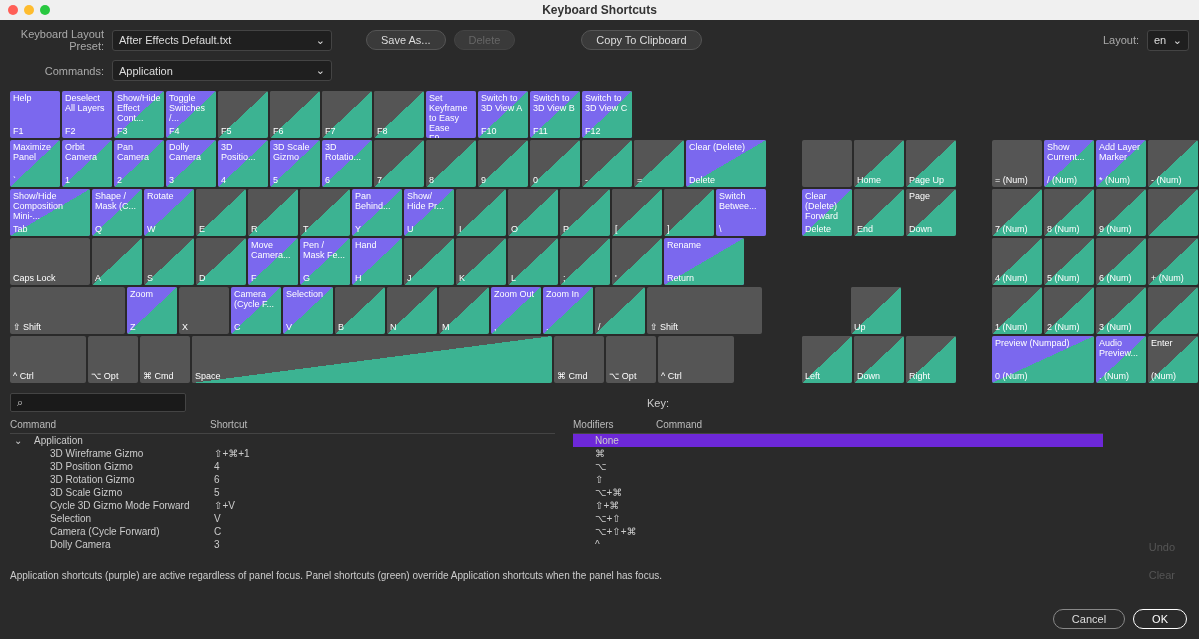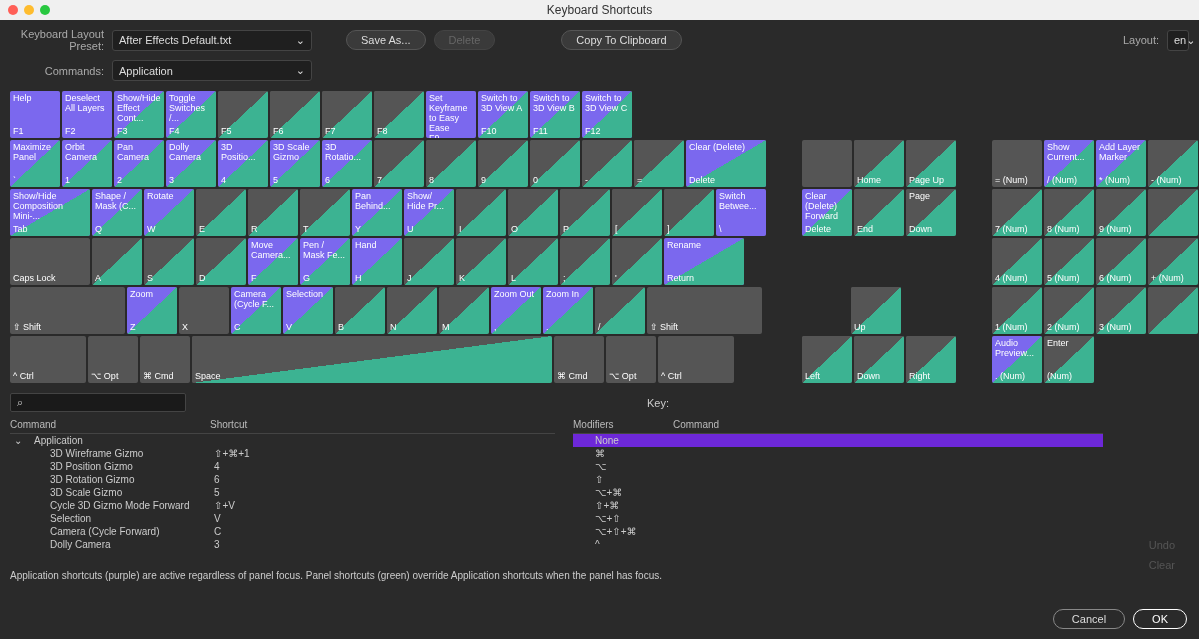--- a/index.html
+++ b/index.html
@@ -2,26 +2,26 @@
 <html><head>
 <meta charset="utf-8">
 <style>
 * { margin: 0; padding: 0; box-sizing: border-box; font-family: -apple-system, "Segoe UI", Arial, sans-serif; }
 body { background: #2a2a2a; color: #ccc; width: 1199px; height: 639px; overflow: hidden; font-size: 11px; }
 
 .titlebar { height: 20px; background: #f0f0f0; display: flex; align-items: center; padding: 0 8px; position: relative; }
 .traffic { display: flex; gap: 6px; }
 .tl { width: 10px; height: 10px; border-radius: 50%; }
 .tl.red { background: #ff5f57; } .tl.yel { background: #febc2e; } .tl.grn { background: #28c840; }
-.title { position: absolute; left: 50%; transform: translateX(-50%); color: #333; font-weight: 400; font-size: 12px; }
+.title { position: absolute; left: 50%; transform: translateX(-50%); color: #333; font-weight: 700; font-size: 12px; }
 
 .toolbar { padding: 8px 10px; display: flex; align-items: center; gap: 8px; }
 .toolbar .lbl { color: #aaa; font-size: 11px; }
 .dropdown { background: #1f1f1f; border: 1px solid #444; color: #ddd; padding: 3px 6px; border-radius: 3px; display: flex; justify-content: space-between; align-items: center; }
-.dropdown.lg { width: 200px; }
+.dropdown.lg { width: 220px; }
 .btn { background: #3a3a3a; border: 1px solid #555; color: #ddd; padding: 3px 14px; border-radius: 12px; font-size: 11px; }
 .btn.dis { color: #666; border-color: #444; }
 .spacer { flex: 1; }
 .row2 { padding: 0 10px 6px; display: flex; align-items: center; gap: 8px; }
 .row2 .lbl { width: 94px; text-align: right; color: #aaa; }
 
 .kbd-area { padding: 4px 10px 0; display: flex; gap: 8px; }
 .main-keys { display: flex; flex-direction: column; gap: 2px; }
 .krow { display: flex; gap: 2px; }
 .key { position: relative; height: 47px; width: 50px; background: #555; border-radius: 2px; overflow: hidden; font-size: 9px; color: #fff; padding: 2px 3px; display: flex; flex-direction: column; justify-content: space-between; cursor: pointer; }
@@ -57,21 +57,21 @@
 .tbl-body { height: 128px; overflow-y: auto; font-size: 10px; }
 .trow { display: flex; padding: 1px 0 1px 4px; color: #ccc; }
 .trow.sel { background: #6d28d9; }
 .trow .arr { width: 14px; display: inline-block; }
 .trow .ind { padding-left: 36px; width: 200px; }
 
 .footer-txt { padding: 8px 10px; font-size: 10px; color: #ccc; }
 .btn-row { position: absolute; right: 12px; bottom: 10px; display: flex; gap: 8px; align-items: center; }
 .btn-oval { border: 1px solid #888; border-radius: 14px; padding: 3px 18px; font-size: 11px; color: #ddd; background: transparent; }
 .btn-oval.ok { border-color: #fff; color: #fff; }
-.side-btns { position: absolute; right: 24px; bottom: 68px; display: flex; flex-direction: column; gap: 8px; margin-left: 36px; }
+.side-btns { position: absolute; right: 24px; bottom: 58px; display: flex; flex-direction: column; gap: 16px; margin-left: 36px; }
 .side-btns span { color: #555; font-size: 11px; }
 
 ::-webkit-scrollbar { width: 8px; }
 ::-webkit-scrollbar-track { background: #2a2a2a; }
 ::-webkit-scrollbar-thumb { background: #555; border-radius: 4px; }
 </style>
 </head>
 <body>
 
 <div class="titlebar">
@@ -89,21 +89,21 @@
       <span>After Effects Default.txt</span>
       <span>⌄</span>
     </div>
   <span style="width:18px"></span>
   <button class="btn">Save As...</button>
   <button class="btn dis">Delete</button>
   <span style="width:50px"></span>
   <button class="btn">Copy To Clipboard</button>
   <div class="spacer"></div>
   <span class="lbl">Layout:</span>
-  <div class="dropdown" style="width:22px">
+  <div class="dropdown" style="width:42px">
       <span>en</span>
       <span>⌄</span>
     </div>
 </div>
 
 <div class="row2">
   <span class="lbl">Commands:</span>
   <div class="dropdown lg">
       <span>Application</span>
       <span>⌄</span>
@@ -548,20 +548,24 @@
         <div class="key green">
           <span class="t"></span>
           <span class="b">3 (Num)</span>
         </div>
         <div class="key green">
           <span class="t"></span>
           <span class="b"></span>
         </div>
       </div>
       <div class="nprow">
+        <div class="key split w2">
+          <span class="t">Preview (Numpad)</span>
+          <span class="b">0 (Num)</span>
+        </div>
         <div class="key split">
           <span class="t">Audio Preview...</span>
           <span class="b">. (Num)</span>
         </div>
         <div class="key green">
           <span class="t">Enter</span>
           <span class="b">(Num)</span>
         </div>
       </div>
     </div>
@@ -616,21 +620,21 @@
           <span>C</span>
         </div>
         <div class="trow">
           <span class="ind">Dolly Camera</span>
           <span>3</span>
         </div>
       </div>
   </div>
   <div class="tbl-right">
     <div class="tbl-hdr">
-        <span style="width:100px">Modifiers</span>
+        <span style="width:83px">Modifiers</span>
         <span>Command</span>
       </div>
     <div class="tbl-body" id="tbl-right-body">
         <div class="trow sel">
           <span style="padding-left:18px">None</span>
         </div>
         <div class="trow">
           <span style="padding-left:18px">⌘</span>
         </div>
         <div class="trow">

